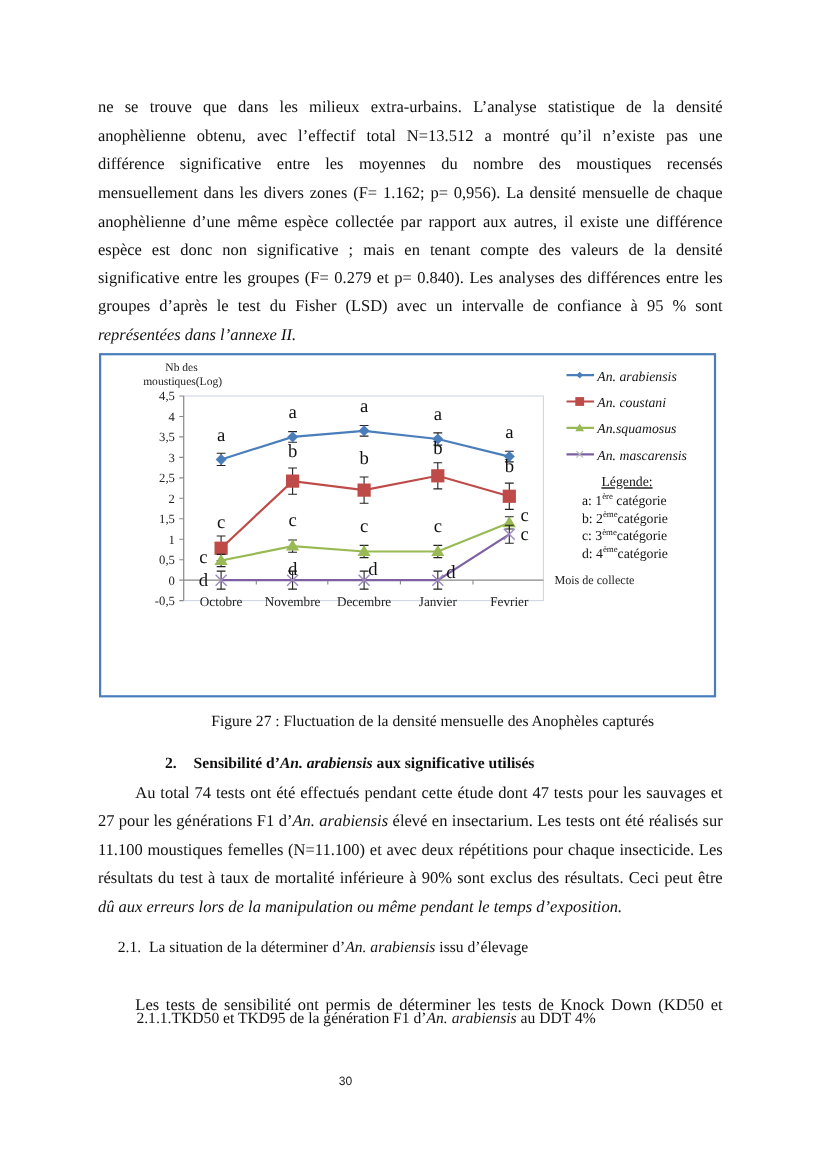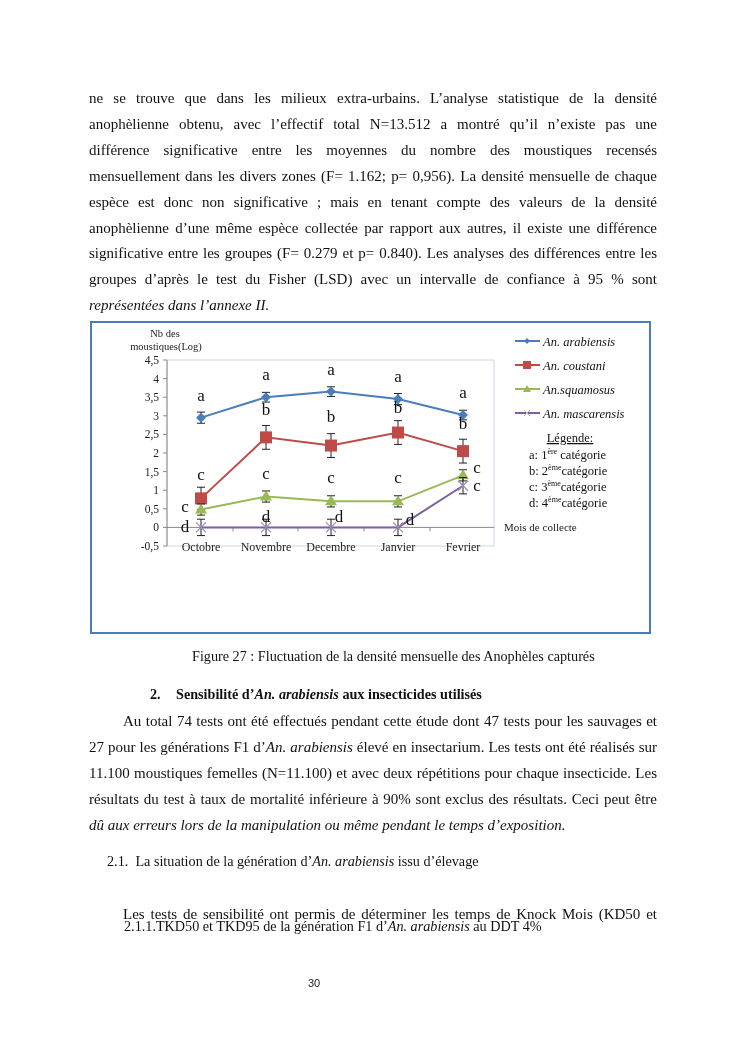--- a/index.html
+++ b/index.html
@@ -22,22 +22,22 @@
               font-family: "Liberation Sans", sans-serif; font-size: 11px; color: #222; }
 </style>
 </head>
 <body>
 
 <div class="para" style="top:86px;">
   <span class="ln">ne se trouve que dans les milieux extra-urbains. L’analyse statistique de la densité</span>
   <span class="ln">anophèlienne obtenu, avec l’effectif total   N=13.512   a montré qu’il n’existe pas une</span>
   <span class="ln">différence significative entre les moyennes du nombre des moustiques recensés</span>
   <span class="ln">mensuellement dans les divers zones (F= 1.162; p= 0,956). La densité mensuelle de chaque</span>
+  <span class="ln">anophèlienne d’une même espèce collectée par rapport aux autres, il existe une différence</span>
   <span class="ln">espèce est donc non significative ; mais en tenant compte des valeurs de la densité</span>
-  <span class="ln">anophèlienne d’une même espèce collectée par rapport aux autres, il existe une différence</span>
   <span class="ln">significative entre les groupes (F= 0.279 et p= 0.840). Les analyses des différences entre les</span>
   <span class="ln">groupes d’après le test du Fisher (LSD) avec un intervalle de confiance à 95 % sont</span>
   <span class="ln last">représentées dans l’annexe II.</span>
 </div>
 
 <div class="figure-frame">
   <svg id="chart" width="557" height="309" viewBox="92 323 557 309" xmlns="http://www.w3.org/2000/svg">
       <rect x="167" y="360" width="327" height="186" fill="none" stroke="#d0d7e2" stroke-width="1"></rect>
       <line x1="167" y1="360" x2="167" y2="546" stroke="#888" stroke-width="1"></line>
       <line x1="163" y1="546" x2="167" y2="546" stroke="#888"></line>
@@ -201,36 +201,36 @@
       <text x="529" y="459" font-size="12.5" fill="#111"><tspan>a: 1</tspan><tspan font-size="8" dy="-5">ère</tspan><tspan dy="5"> catégorie</tspan></text>
       <text x="529" y="475" font-size="12.5" fill="#111"><tspan>b: 2</tspan><tspan font-size="8" dy="-5">ème</tspan><tspan dy="5">catégorie</tspan></text>
       <text x="529" y="491" font-size="12.5" fill="#111"><tspan>c: 3</tspan><tspan font-size="8" dy="-5">ème</tspan><tspan dy="5">catégorie</tspan></text>
       <text x="529" y="507" font-size="12.5" fill="#111"><tspan>d: 4</tspan><tspan font-size="8" dy="-5">ème</tspan><tspan dy="5">catégorie</tspan></text>
     </svg>
 </div>
 
 <div class="caption">Figure 27 : Fluctuation de la densité mensuelle des Anophèles capturés</div>
 
 <div class="heading">
-  <span class="num">2.</span><span>Sensibilité d’</span><em>An. arabiensis</em><span> aux insecticides utilisés</span>
+  <span class="num">2.</span><span>Sensibilité d’</span><em>An. arabiensis</em><span> aux significative utilisés</span>
 </div>
 
 <div class="para" style="top:709px;">
   <span class="ln" style="padding-left:34px;">Au total 74 tests ont été effectués pendant cette étude dont 47 tests pour les sauvages et</span>
   <span class="ln ln-j"><span><span>27 pour les générations F1 d’</span><em>An. arabiensis</em><span> élevé en insectarium. Les tests ont été réalisés sur</span></span></span>
   <span class="ln">11.100 moustiques femelles (N=11.100) et avec deux répétitions pour chaque insecticide. Les</span>
   <span class="ln">résultats du test à taux de mortalité inférieure à 90% sont exclus des résultats. Ceci peut être</span>
   <span class="ln last">dû aux erreurs lors de la manipulation ou même pendant le temps d’exposition.</span>
 </div>
 
 <div class="sub" style="left:107px; top:853px;">
-  <span>2.1.</span>&nbsp;&nbsp;<span>La situation de la génération d’</span><em>An. arabiensis</em><span> issu d’élevage</span>
+  <span>2.1.</span>&nbsp;&nbsp;<span>La situation de la déterminer d’</span><em>An. arabiensis</em><span> issu d’élevage</span>
 </div>
 
 <div class="sub" style="left:124px; top:879px;margin-top:39px;">
   <span>2.1.1.</span><span>TKD50 et TKD95 de la génération F1  d’</span><em>An. arabiensis</em><span> au DDT 4%</span>
 </div>
 
 <div class="para" style="top:902px;">
-  <span class="ln" style="padding-left:34px;">Les tests de sensibilité ont permis de déterminer les temps de Knock Mois (KD50 et</span>
+  <span class="ln" style="padding-left:34px;">Les tests de sensibilité ont permis de déterminer les tests de Knock Down (KD50 et</span>
 </div>
 
 <div class="page-num">30</div>
 
 </body></html>

